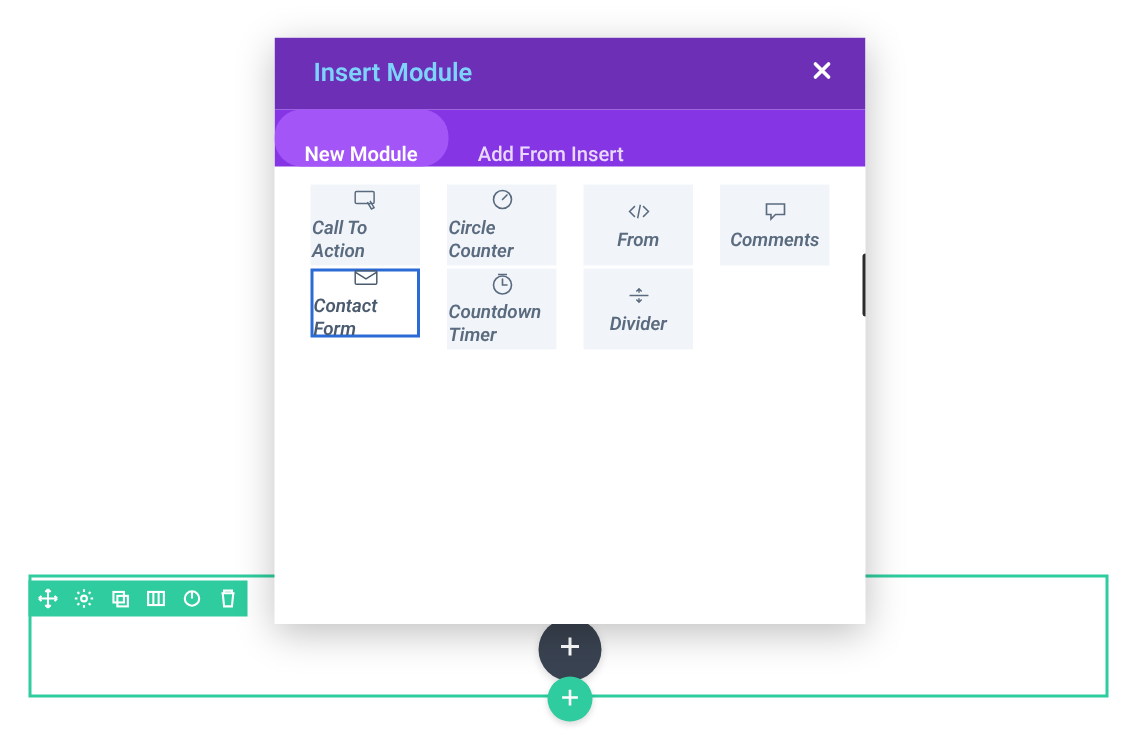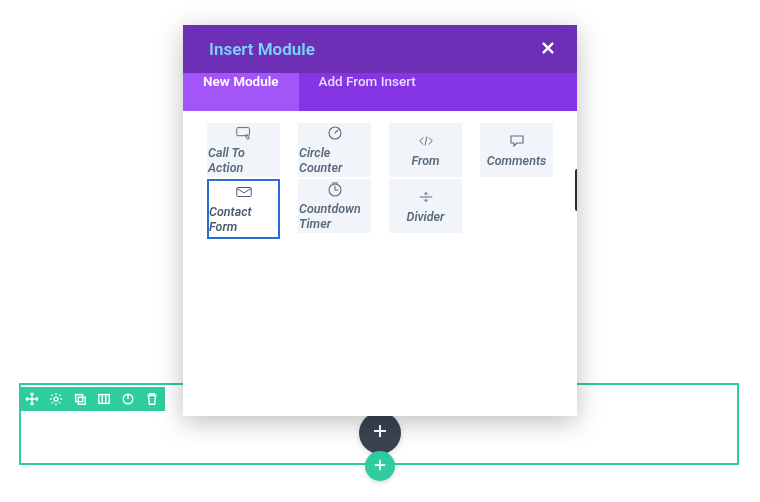--- a/index.html
+++ b/index.html
@@ -76,26 +76,27 @@
   }
   .modal-header .close { cursor: pointer; }
   .modal-header .close svg { width: 14px; height: 14px; }
 
   .modal-tabs {
     display: flex;
     background: #8535e4;
     height: 38px;
   }
   .modal-tabs .tab {
-    display: flex; align-items: flex-start;
+    display: flex; align-items: flex-end;
     padding: 0 20px;
     font-size: 13.5px;
     color: #e9d9ff;
     cursor: pointer;
     font-weight: 500;
+    border-radius: 18px;
   }
   .modal-tabs .tab.active {
     background: #a455f7;
     color: #fff;
     font-weight: 600;
   }
 
   .modal-body {
     flex: 1;
     overflow: hidden;
@@ -119,21 +120,21 @@
     color: #5b6b7f;
     font-size: 12.5px;
     font-weight: 600;
     cursor: pointer;
     border: 1px solid transparent;
   }
   .module-card.selected {
     background: #fff;
     color: #4b5b6f;
     border: 2px solid #2a6bd6;
-    height: 60px;
+    height: 46px;
   }
   .module-card .mi { display:flex; align-items:center; justify-content:center; height: 16px; }
   .module-card svg { width: 18px; height: 16px; stroke: #5b6b7f; fill: none; stroke-width: 1.1; }
   .module-card.selected svg { stroke: #4b5b6f; }
 
   .scrubber {
     position: absolute;
     right: -2px;
     top: 144px;
     width: 4px;

